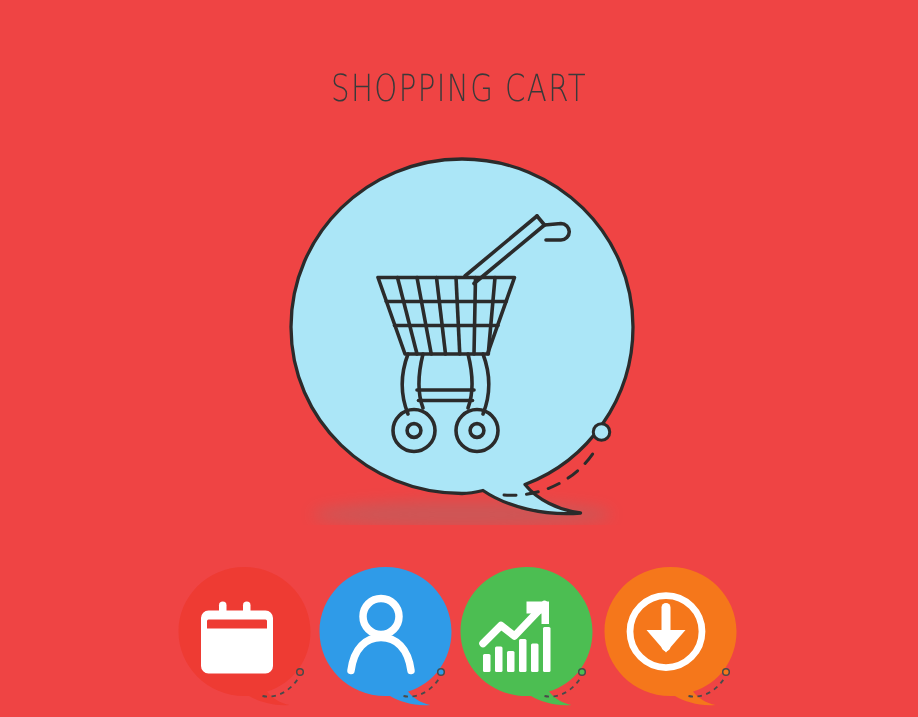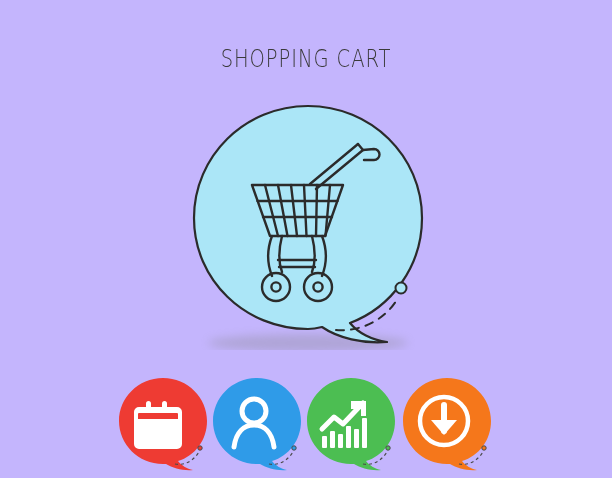--- a/index.html
+++ b/index.html
@@ -60,21 +60,21 @@
     position: absolute;
     top: 0;
     width: 104px;
     height: 104px;
   }
   .icon-slot svg { display: block; }
 </style>
 </head>
 <body style="background: rgb(255, 255, 255);">
 
-<div id="stage" style="background: #c4b5fd;">
+<div id="stage" style="background: #ef4444;">
 
   <div id="title" style="color: rgb(58, 58, 58);">SHOPPING CART</div>
 
   <div id="main-bubble">
     <svg width="244" height="250" viewBox="0 0 244 250">
 
       <ellipse cx="122" cy="243" rx="100" ry="9" fill="#808080" opacity="0.30" style="filter: blur(5px);"></ellipse>
 
       <path d="M 122 6
                C 185 6 236 56 236 118

